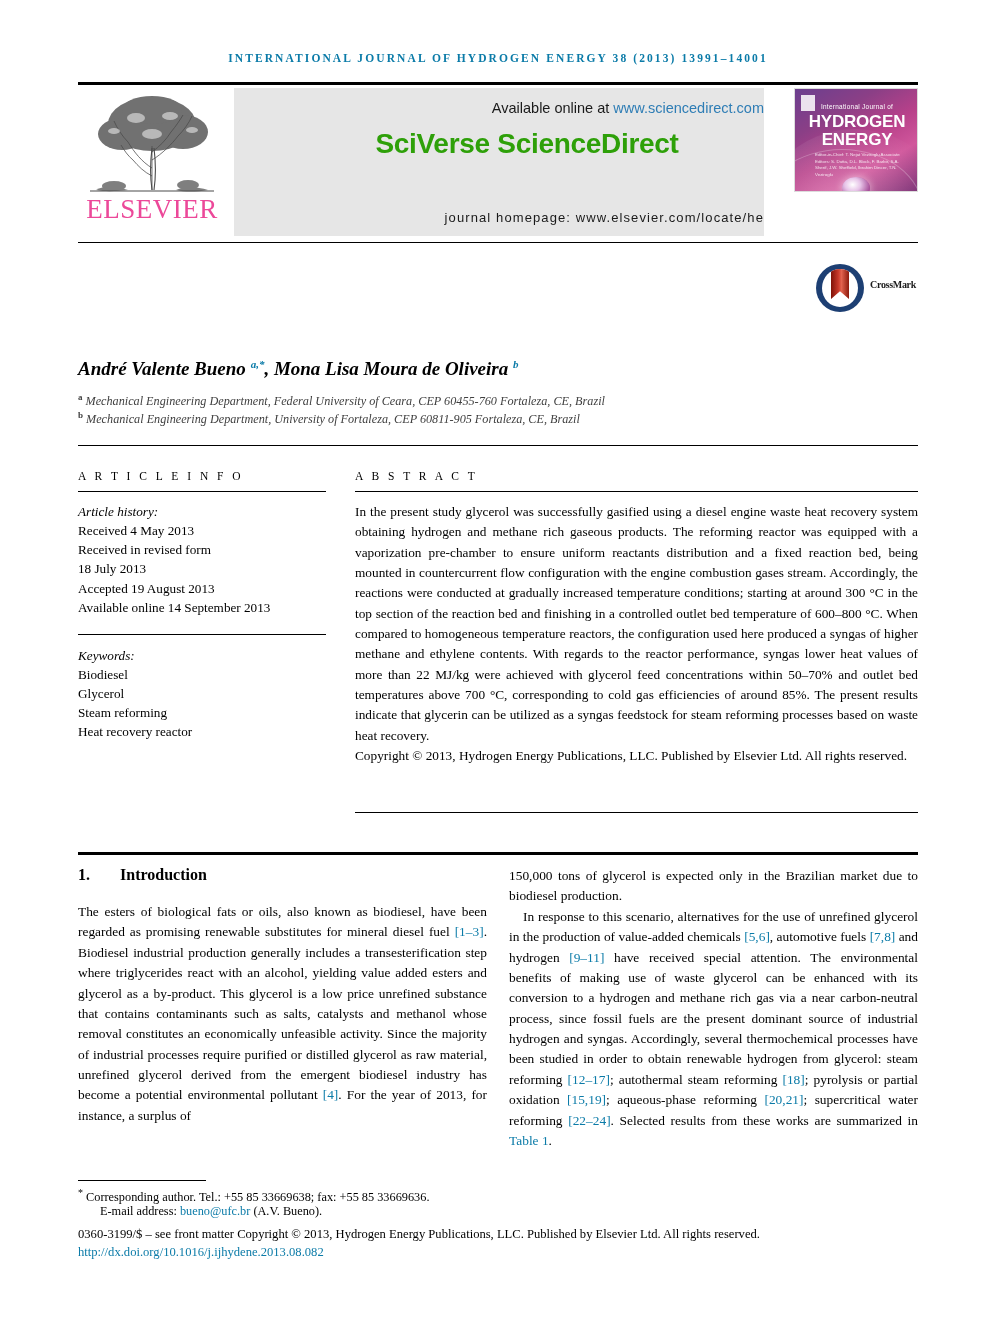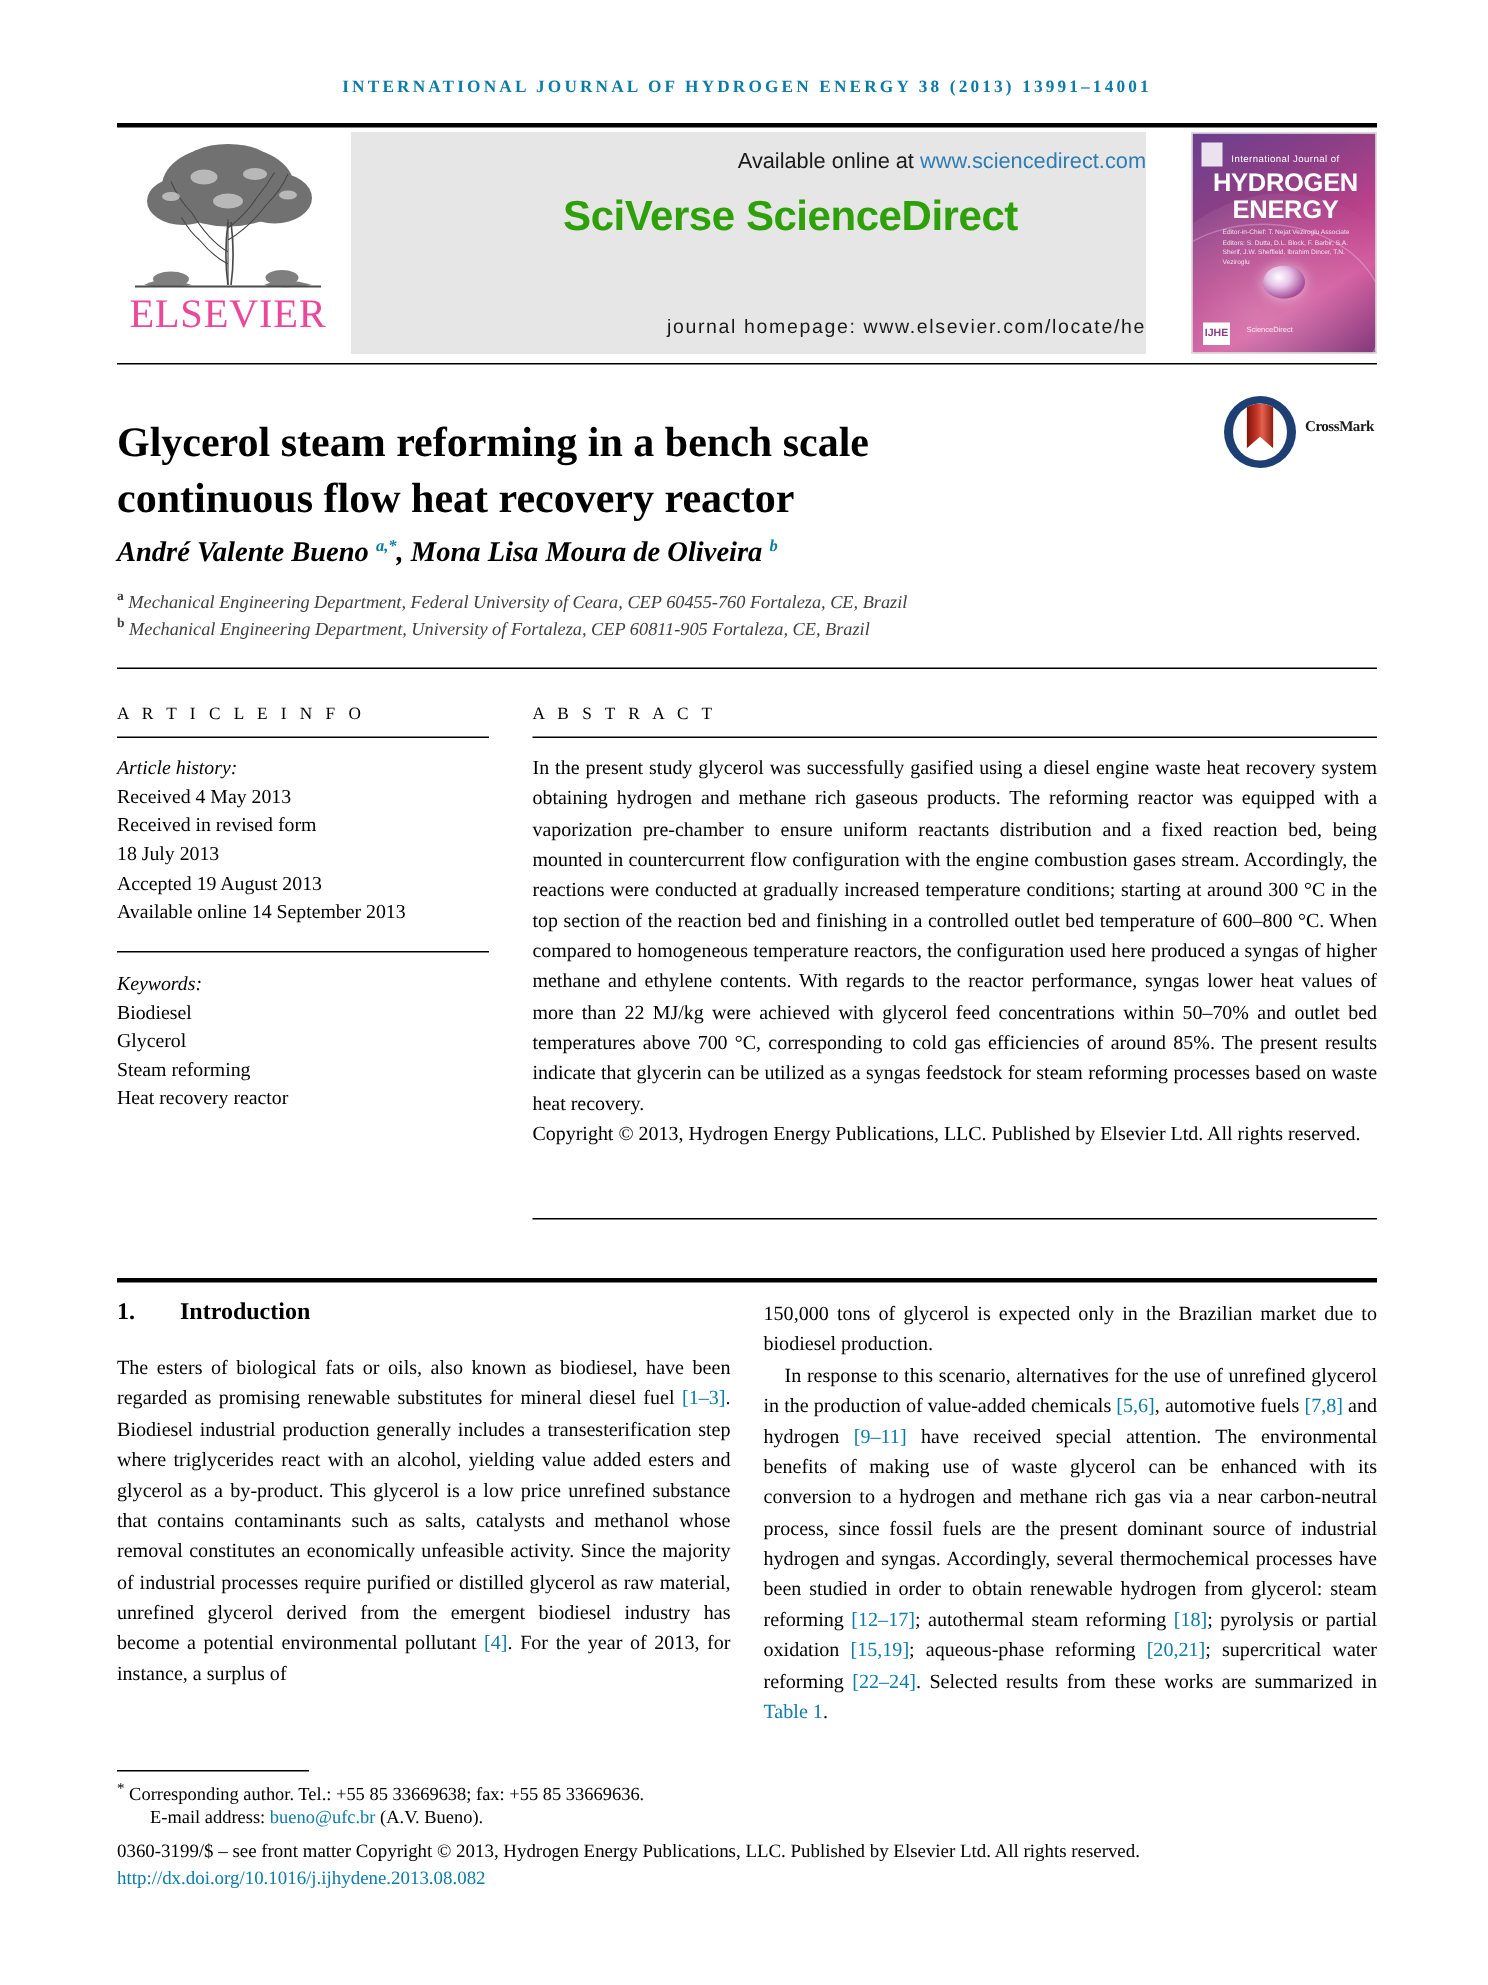--- a/index.html
+++ b/index.html
@@ -104,21 +104,21 @@
     width: 530px;
     text-align: right;
     font-family: Liberation Sans, sans-serif;
     font-size: 13px;
     letter-spacing: 1.1px;
     color: #1a1a1a;
   }
   .cover {
     position: absolute;
     left: 716px; top: 0;
-    width: 124px; height: 148px;
+    width: 124px; height: 104px;
     background: linear-gradient(150deg, #6b3f8f 0%, #8b3f86 28%, #b8418a 52%, #d1579c 72%, #7b2f74 100%);
     border: 1px solid #dcdcdc;
     box-sizing: border-box;
     overflow: hidden;
   }
   .cover-sheen {
     position: absolute;
     left: -40px; top: 40px;
     width: 200px; height: 200px;
     border-radius: 50%;
@@ -462,21 +462,20 @@
       <div class="cover-h cover-h1">HYDROGEN</div>
       <div class="cover-h cover-h2">ENERGY</div>
       <div class="cover-auth">Editor-in-Chief: T. Nejat Veziroglu   Associate Editors: S. Dutta, D.L. Block, F. Barbir, S.A. Sherif, J.W. Sheffield, Ibrahim Dincer, T.N. Veziroglu</div>
       <div class="cover-orb"></div>
       <div class="cover-ijhe">IJHE</div>
       <div class="cover-sd">ScienceDirect</div>
     </div>
   </div>
   <div class="rule-mast"></div>
 
-  <h1 class="title">Glycerol steam reforming in a bench scale continuous flow heat recovery reactor</h1>
 
   <div class="crossmark">
     <div class="cm-ring">
       <div class="cm-inner">
         <div class="cm-book"></div>
       </div>
     </div>
     <div class="cm-text">CrossMark</div>
   </div>
 

